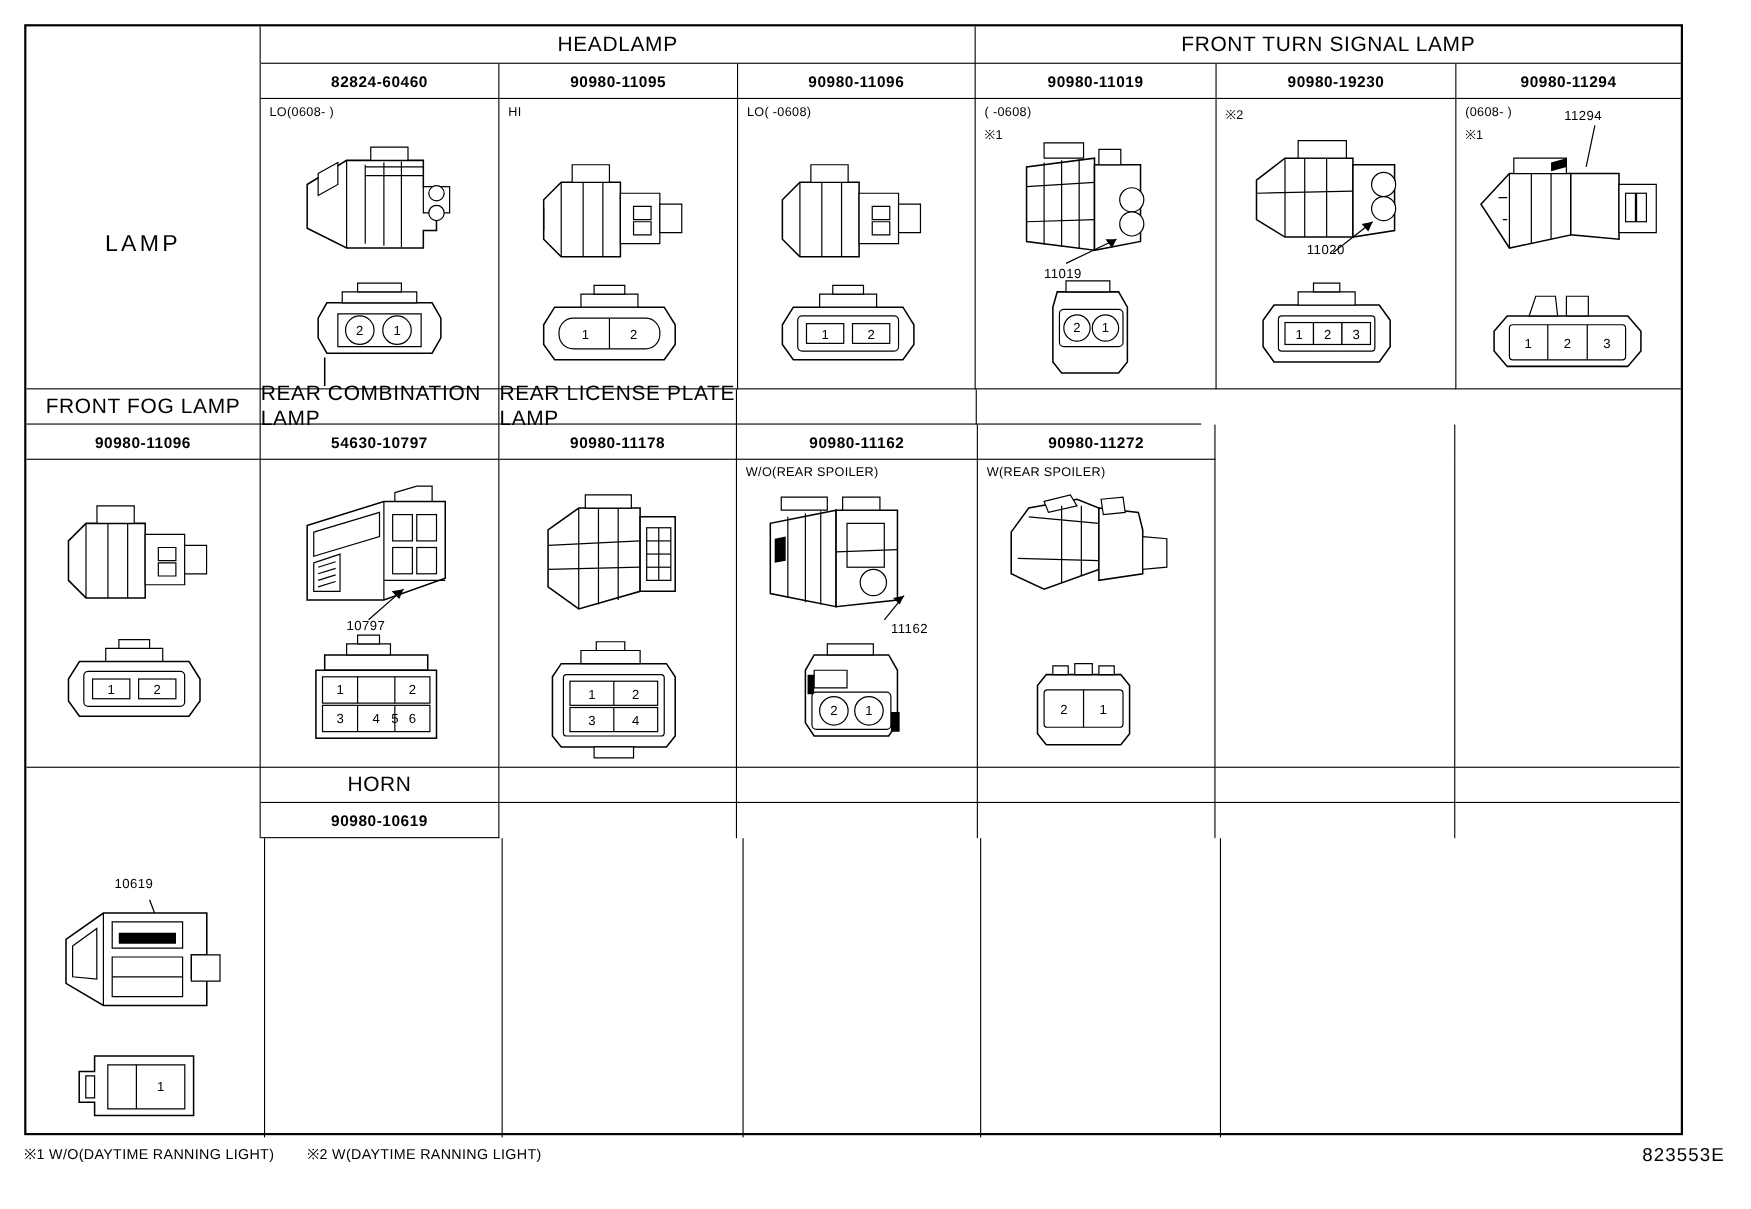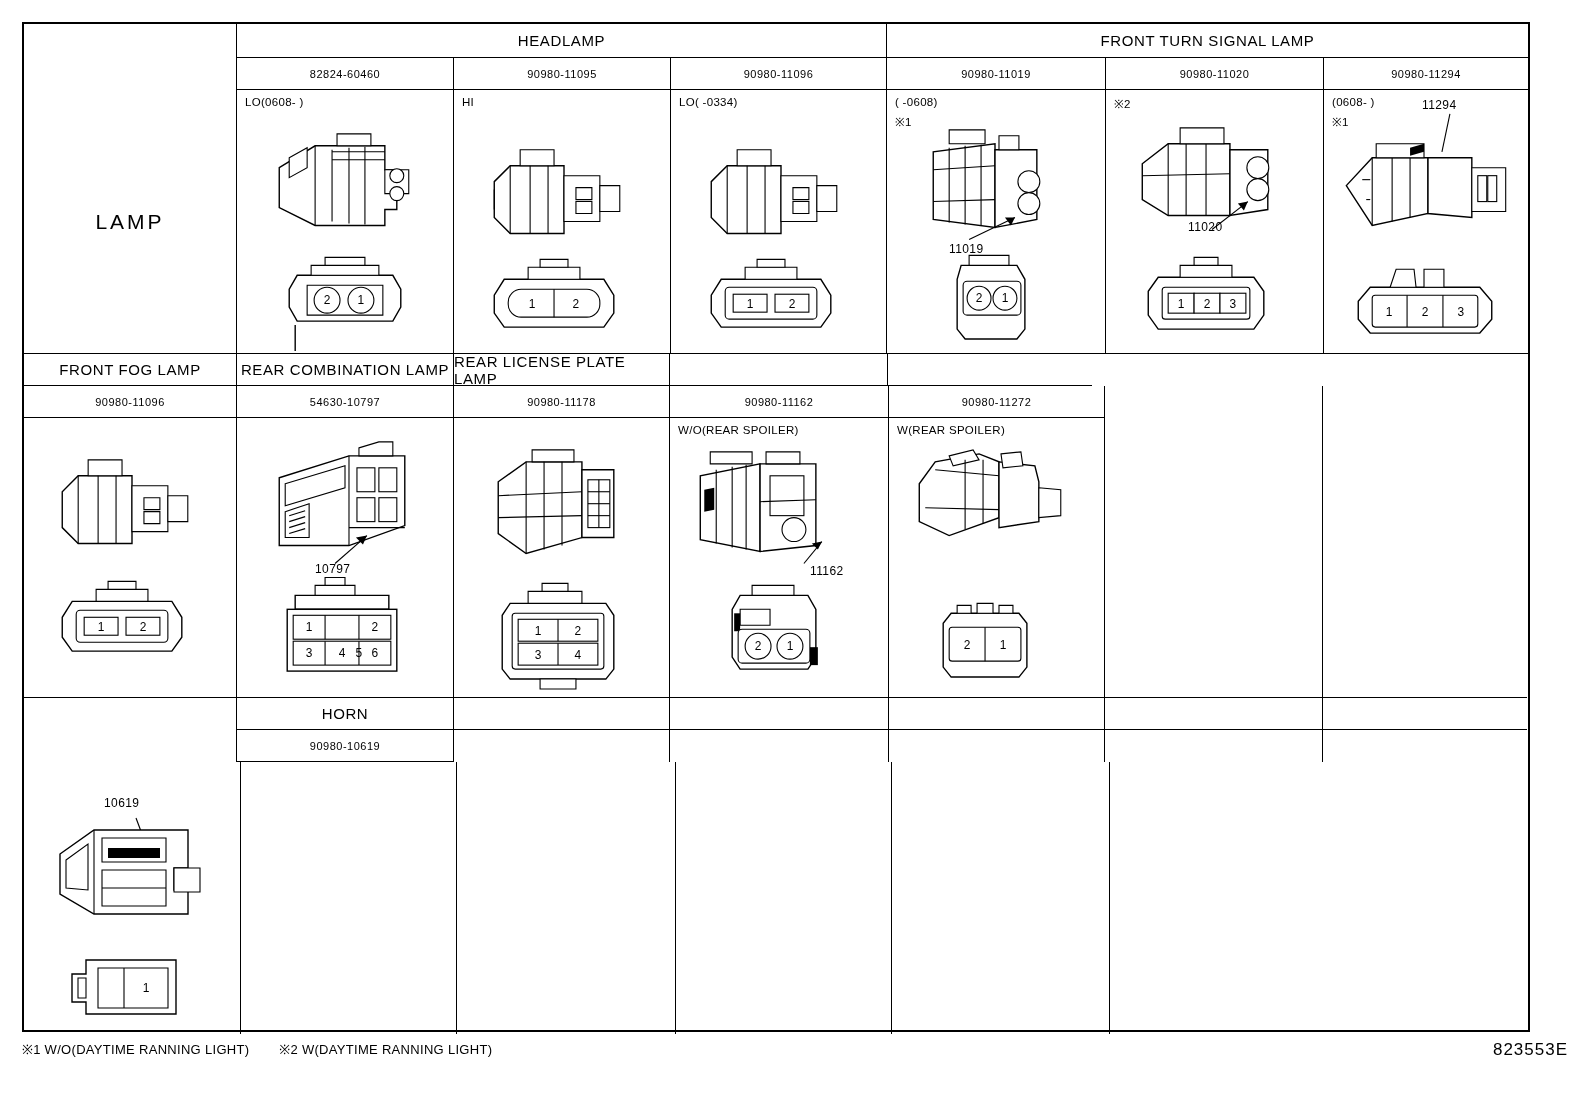--- a/index.html
+++ b/index.html
@@ -34,30 +34,30 @@
     border-bottom: 1px solid #000;
     position: relative;
   }
   .cell.last { border-right: none; }
   .rowlast .cell { border-bottom: none; }
 
   .grouphdr {
     display: flex;
     align-items: center;
     justify-content: center;
-    font-size: 15px;
+    font-size: 19px;
     letter-spacing: 0.6px;
     height: 100%;
   }
   .partno {
     display: flex;
     align-items: center;
     justify-content: center;
-    font-size: 11px;
-    font-weight: normal;
+    font-size: 14px;
+    font-weight: bold;
     letter-spacing: 0.5px;
     height: 100%;
     font-family: "Liberation Sans", sans-serif;
   }
   .sectlabel {
     display: flex;
     align-items: center;
     justify-content: center;
     font-size: 21px;
     letter-spacing: 3px;
@@ -135,21 +135,21 @@
     <div class="cell" style="width:217px;height:32px;">
       <div class="partno">90980-11095</div>
     </div>
     <div class="cell" style="width:216px;height:32px;">
       <div class="partno">90980-11096</div>
     </div>
     <div class="cell" style="width:219px;height:32px;">
       <div class="partno">90980-11019</div>
     </div>
     <div class="cell" style="width:218px;height:32px;">
-      <div class="partno">90980-11020</div>
+      <div class="partno">90980-19230</div>
     </div>
     <div class="cell last" style="width:204px;height:32px;">
       <div class="partno">90980-11294</div>
     </div>
   </div>
 
   <div class="row">
 
     <div class="cell" style="width:213px;height:264px;">
       <div class="sectlabel">LAMP</div>
@@ -207,21 +207,21 @@
           <path class="fillw2" d="M86 178 L114 178 L114 170 L86 170 Z"></path>
           <rect class="fillw2" x="54" y="200" width="92" height="28" rx="13"></rect>
           <path class="ln2" d="M100 200 L100 228"></path>
           <text class="pin" x="78" y="219">1</text>
           <text class="pin" x="122" y="219">2</text>
         </svg>
       </div>
     </div>
 
     <div class="cell" style="width:216px;height:264px;">
-      <div class="note n1">LO(    -0334)</div>
+      <div class="note n1">LO(    -0608)</div>
       <div class="figwrap">
         <svg width="216" height="264" viewBox="0 0 216 264">
           <path class="fillw" d="M40 92 L40 128 L56 144 L110 144 L110 76 L56 76 Z"></path>
           <path class="fillw2" d="M66 60 L100 60 L100 76 L66 76 Z"></path>
           <path class="ln2" d="M56 76 L56 144"></path>
           <path class="ln2" d="M76 76 L76 144"></path>
           <path class="ln2" d="M94 76 L94 144"></path>
           <path class="fillw2" d="M110 86 L146 86 L146 132 L110 132 Z"></path>
           <path class="fillw2" d="M146 96 L166 96 L166 122 L146 122 Z"></path>
           <path class="fillw2" d="M122 98 L138 98 L138 110 L122 110 Z"></path>

